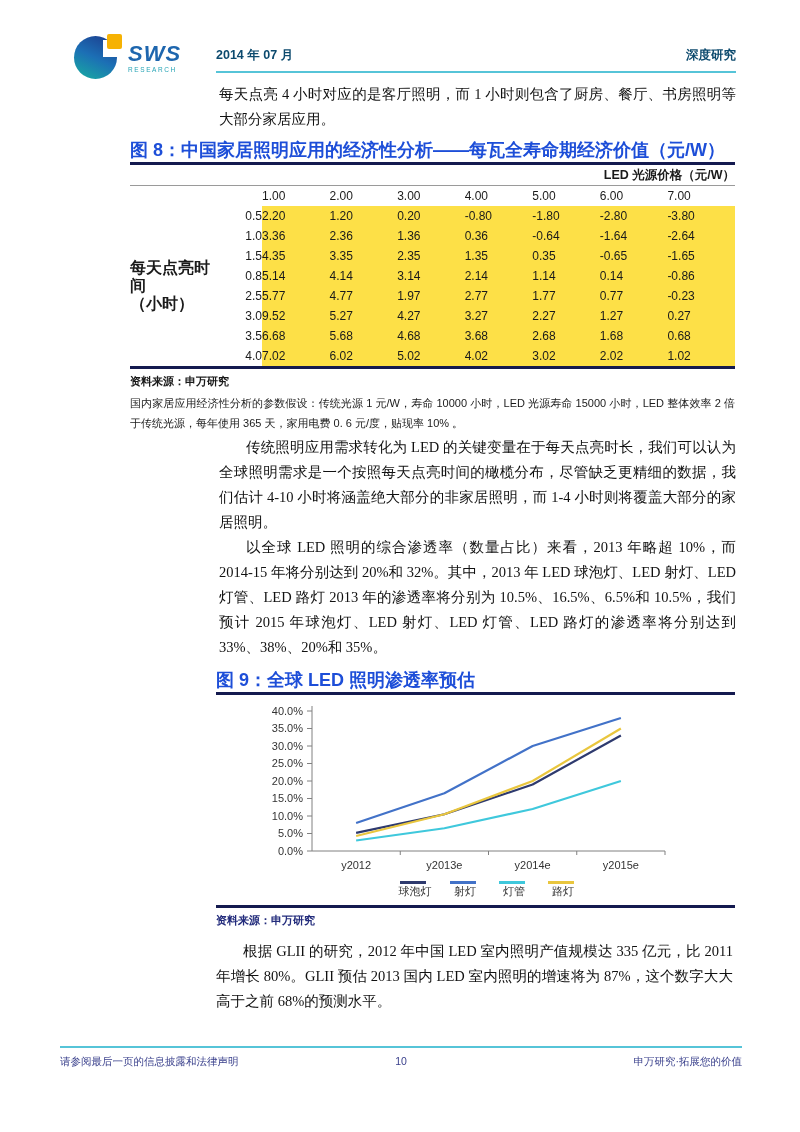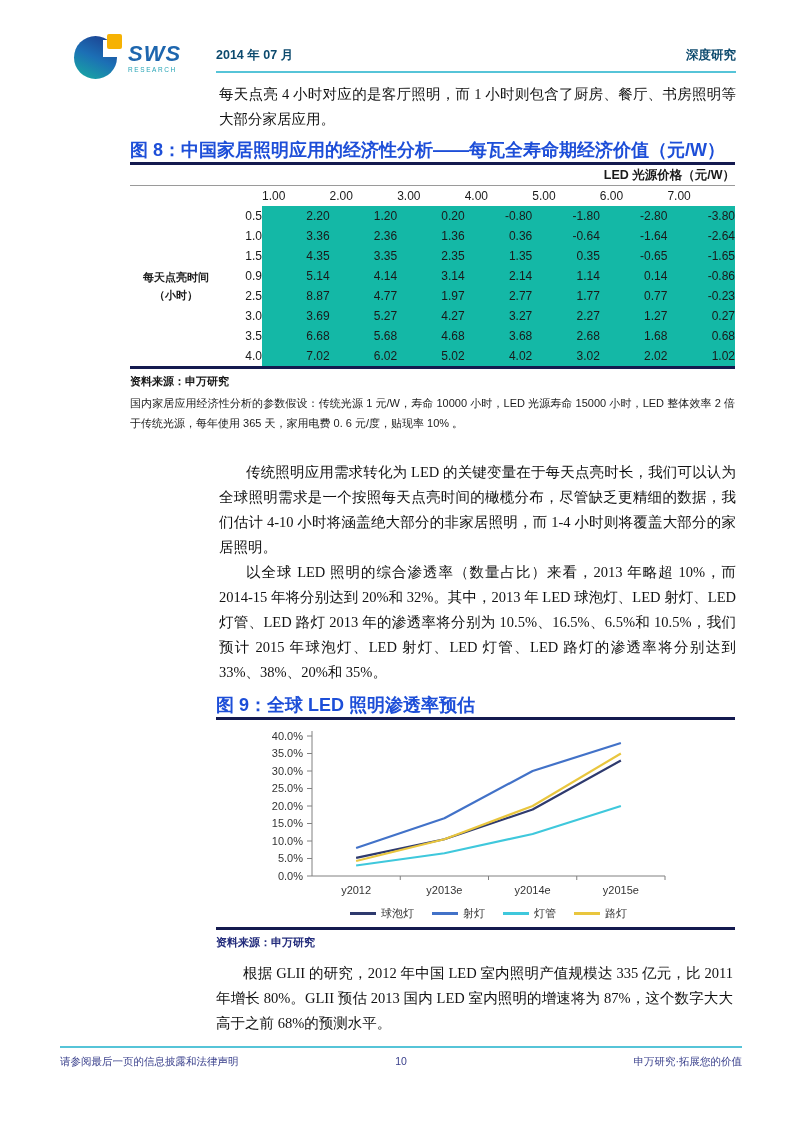--- a/index.html
+++ b/index.html
@@ -34,27 +34,27 @@
   .src-navy{color:#232C7C;}
   .note{font-family:"Liberation Sans",sans-serif;font-size:11px;line-height:20px;color:#1a1a1a;
         text-align:justify;margin-top:4px;}
   
   table.econ{border-collapse:collapse;width:100%;table-layout:fixed;
         font-family:"Liberation Sans",sans-serif;font-size:12px;color:#1a1a1a;}
   table.econ td{height:20px;padding:0;}
   td.group-head{font-weight:bold;text-align:right;font-size:12.5px;height:23px;border-bottom:1.5px solid #9a9a9a;}
   td.price-head{text-align:left;padding-right:13px;height:21px;}
   td.hours{text-align:right;padding-right:5px;}
-  td.cell{background:#14b8a6;text-align:right;padding-right:13px;margin-left:11px;}
-  td.row-group{font-weight:bold;text-align:center;font-size:11px;line-height:18px;}
+  td.cell{background:#fde047;text-align:left;padding-right:13px;margin-left:11px;}
+  td.row-group{font-weight:bold;font-size:16px;line-height:18px;}
   
   .chart-wrap{margin-top:4px;}
   .tick{font-family:"Liberation Sans",sans-serif;font-size:11px;fill:#333;}
   .legend{margin:0 0 6px 96px;width:353px;display:flex;justify-content:center;align-items:center;}
-  .lg-item{display:inline-flex;align-items:center;margin:0 9px;}
+  .lg-item{display:inline-flex;align-items:center;margin:0 9px;flex-direction:column;}
   .lg-swatch{display:inline-block;width:26px;height:2.5px;margin-right:5px;}
   .lg-label{font-family:"Liberation Sans",sans-serif;font-size:11px;color:#333;}
   
   .footer{position:absolute;left:60px;right:58px;top:1046px;border-top:2px solid #56C4D8;padding-top:7px;
         font-family:"Liberation Sans",sans-serif;font-size:10.5px;color:#3A408C;}
   .footer-inner{position:relative;display:flex;justify-content:space-between;}
   .footer-page{position:absolute;left:0;right:0;text-align:center;}
 </style>
 </head>
 <body>
@@ -138,42 +138,42 @@
               <td class="hours">1.5</td>
               <td class="cell">4.35</td>
               <td class="cell">3.35</td>
               <td class="cell">2.35</td>
               <td class="cell">1.35</td>
               <td class="cell">0.35</td>
               <td class="cell">-0.65</td>
               <td class="cell">-1.65</td>
             </tr>
             <tr>
-              <td class="hours">0.9</td>
+              <td class="hours">0.8</td>
               <td class="cell">5.14</td>
               <td class="cell">4.14</td>
               <td class="cell">3.14</td>
               <td class="cell">2.14</td>
               <td class="cell">1.14</td>
               <td class="cell">0.14</td>
               <td class="cell">-0.86</td>
             </tr>
             <tr>
               <td class="hours">2.5</td>
-              <td class="cell">8.87</td>
+              <td class="cell">5.77</td>
               <td class="cell">4.77</td>
               <td class="cell">1.97</td>
               <td class="cell">2.77</td>
               <td class="cell">1.77</td>
               <td class="cell">0.77</td>
               <td class="cell">-0.23</td>
             </tr>
             <tr>
               <td class="hours">3.0</td>
-              <td class="cell">3.69</td>
+              <td class="cell">9.52</td>
               <td class="cell">5.27</td>
               <td class="cell">4.27</td>
               <td class="cell">3.27</td>
               <td class="cell">2.27</td>
               <td class="cell">1.27</td>
               <td class="cell">0.27</td>
             </tr>
             <tr>
               <td class="hours">3.5</td>
               <td class="cell">6.68</td>
@@ -194,21 +194,21 @@
               <td class="cell">2.02</td>
               <td class="cell">1.02</td>
             </tr>
           </tbody>
         </table>
     </div>
     <div class="src-line src-black">资料来源：申万研究</div>
     <div class="note">国内家居应用经济性分析的参数假设：传统光源 1 元/W，寿命 10000 小时，LED 光源寿命 15000 小时，LED 整体效率 2 倍于传统光源，每年使用 365 天，家用电费 0. 6 元/度，贴现率 10% 。</div>
   </div>
 
-  <p class="para indent" style="margin-top:27px;">传统照明应用需求转化为 LED 的关键变量在于每天点亮时长，我们可以认为全球照明需求是一个按照每天点亮时间的橄榄分布，尽管缺乏更精细的数据，我们估计 4-10 小时将涵盖绝大部分的非家居照明，而 1-4 小时则将覆盖大部分的家居照明。</p>
+  <p class="para indent" style="margin-top:2px;">传统照明应用需求转化为 LED 的关键变量在于每天点亮时长，我们可以认为全球照明需求是一个按照每天点亮时间的橄榄分布，尽管缺乏更精细的数据，我们估计 4-10 小时将涵盖绝大部分的非家居照明，而 1-4 小时则将覆盖大部分的家居照明。</p>
   <p class="para indent" style="">以全球 LED 照明的综合渗透率（数量占比）来看，2013 年略超 10%，而 2014-15 年将分别达到 20%和 32%。其中，2013 年 LED 球泡灯、LED 射灯、LED 灯管、LED 路灯 2013 年的渗透率将分别为 10.5%、16.5%、6.5%和 10.5%，我们预计 2015 年球泡灯、LED 射灯、LED 灯管、LED 路灯的渗透率将分别达到 33%、38%、20%和 35%。</p>
 
   <div class="fig9">
     <div class="fig-title">图 9：全球 LED 照明渗透率预估</div>
     <div class="chart-wrap fig-bottom">
       <svg width="519" height="178">
           <line x1="96" y1="7" x2="96" y2="152" stroke="#808080" stroke-width="1"></line>
           <line x1="96" y1="152" x2="449" y2="152" stroke="#808080" stroke-width="1"></line>
           <line x1="91" y1="152" x2="96" y2="152" stroke="#808080" stroke-width="1"></line>
           <text x="87" y="155.5" text-anchor="end" class="tick">0.0%</text>

